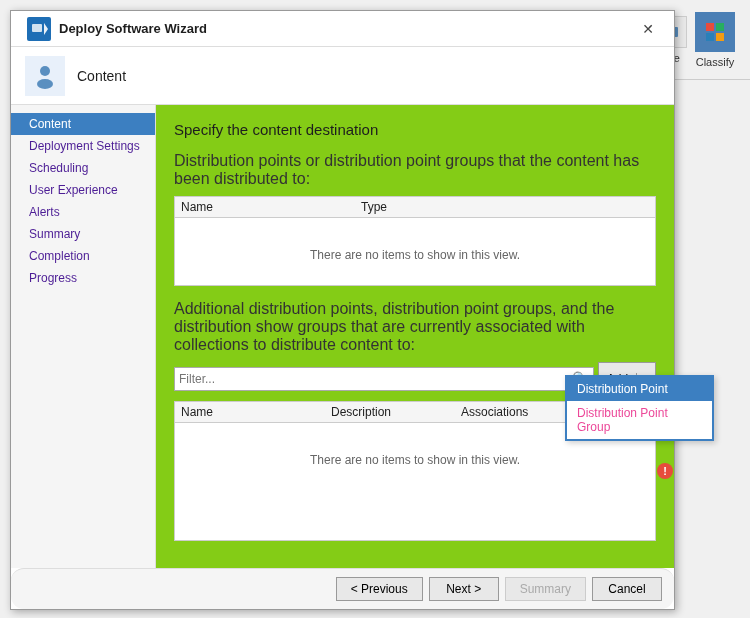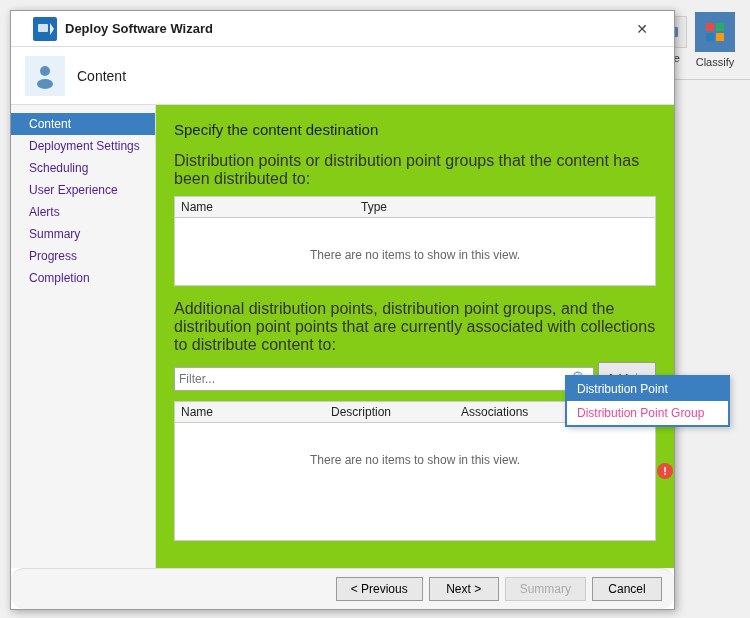--- a/index.html
+++ b/index.html
@@ -91,21 +91,21 @@
       border: 1px solid #999;
       box-shadow: 2px 2px 8px rgba(0,0,0,0.3);
       display: flex;
       flex-direction: column;
     }
 
     
     .title-bar {
       background: #fff;
       border-bottom: 1px solid #ddd;
-      padding: 6px 22px;
+      padding: 6px 16px;
       display: flex;
       align-items: center;
       justify-content: space-between;
       height: 36px;
     }
 
     .title-bar-left {
       display: flex;
       align-items: center;
       gap: 8px;
@@ -272,21 +272,21 @@
       border-left: 1px solid #999;
       padding: 0 4px;
       font-size: 10px;
     }
 
     
     .dropdown-menu {
       position: absolute;
       top: 375px;
       left: 565px;
-      width: 165px;
+      width: 149px;
       background: #fff;
       border: 2px solid #3c7fc1;
       box-shadow: 2px 2px 6px rgba(0,0,0,0.2);
       z-index: 100;
     }
 
     .dropdown-item {
       padding: 5px 10px;
       font-size: 12px;
       cursor: pointer;
@@ -458,41 +458,41 @@
       <div class="nav-item">
         <span>User Experience</span>
       </div>
       <div class="nav-item">
         <span>Alerts</span>
       </div>
       <div class="nav-item">
         <span>Summary</span>
       </div>
       <div class="nav-item">
+        <span>Completion</span>
+      </div>
+      <div class="nav-item">
         <span>Progress</span>
-      </div>
-      <div class="nav-item">
-        <span>Completion</span>
       </div>
     </div>
 
     <div class="wizard-content" style="position:relative;">
       <div class="content-header">Specify the content destination</div>
 
       <div class="content-description">Distribution points or distribution point groups that the content has been distributed to:</div>
 
       <div class="table-area" style="height:90px;">
         <div class="table-header">
           <div class="table-header-cell" style="width:180px;">Name</div>
           <div class="table-header-cell">Type</div>
         </div>
         <div class="table-empty">There are no items to show in this view.</div>
       </div>
 
-      <div class="content-description" style="margin-top:8px;">Additional distribution points, distribution point groups, and the distribution point points that are currently associated with collections to distribute content to:</div>
+      <div class="content-description" style="margin-top:8px;">Additional distribution points, distribution point groups, and the distribution show groups that are currently associated with collections to distribute content to:</div>
 
       <div class="filter-add-row" style="margin-top:6px; position:relative;">
         <div class="filter-input-wrap">
           <input class="filter-input" type="text" placeholder="Filter..." style="">
           <span class="search-icon-unicode">🔍</span>
         </div>
         <div class="add-btn">
           <span class="add-btn-label">Add</span>
           <span class="add-btn-arrow">▼</span>
         </div>

